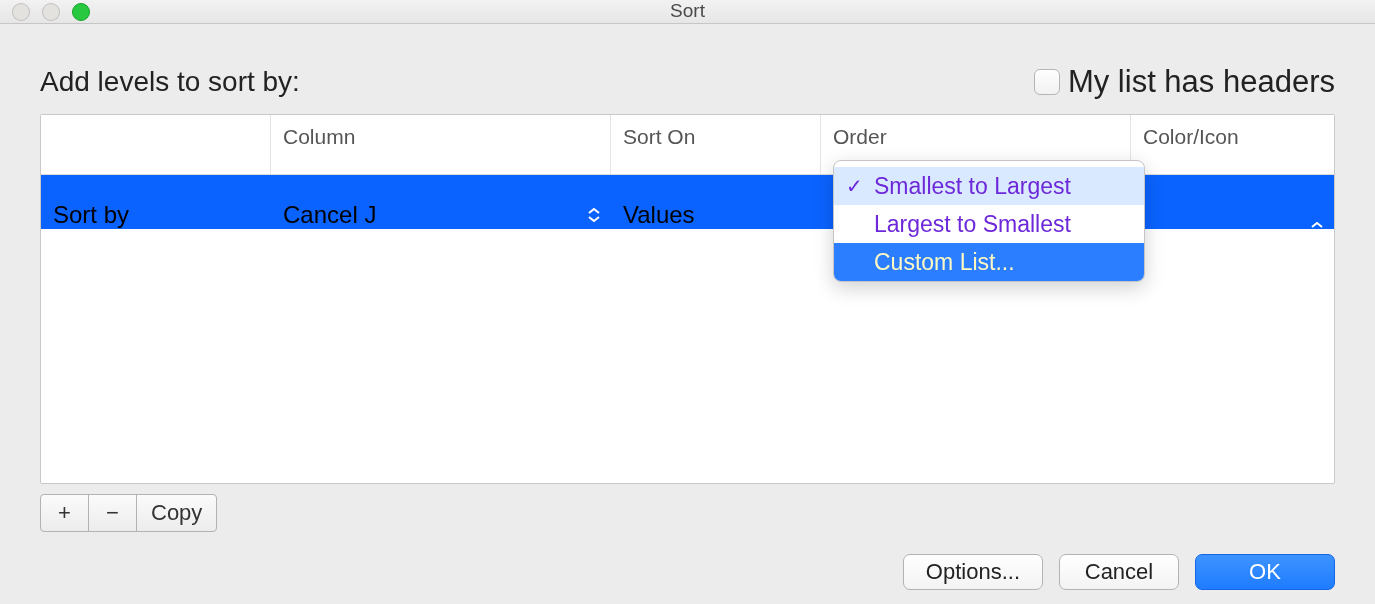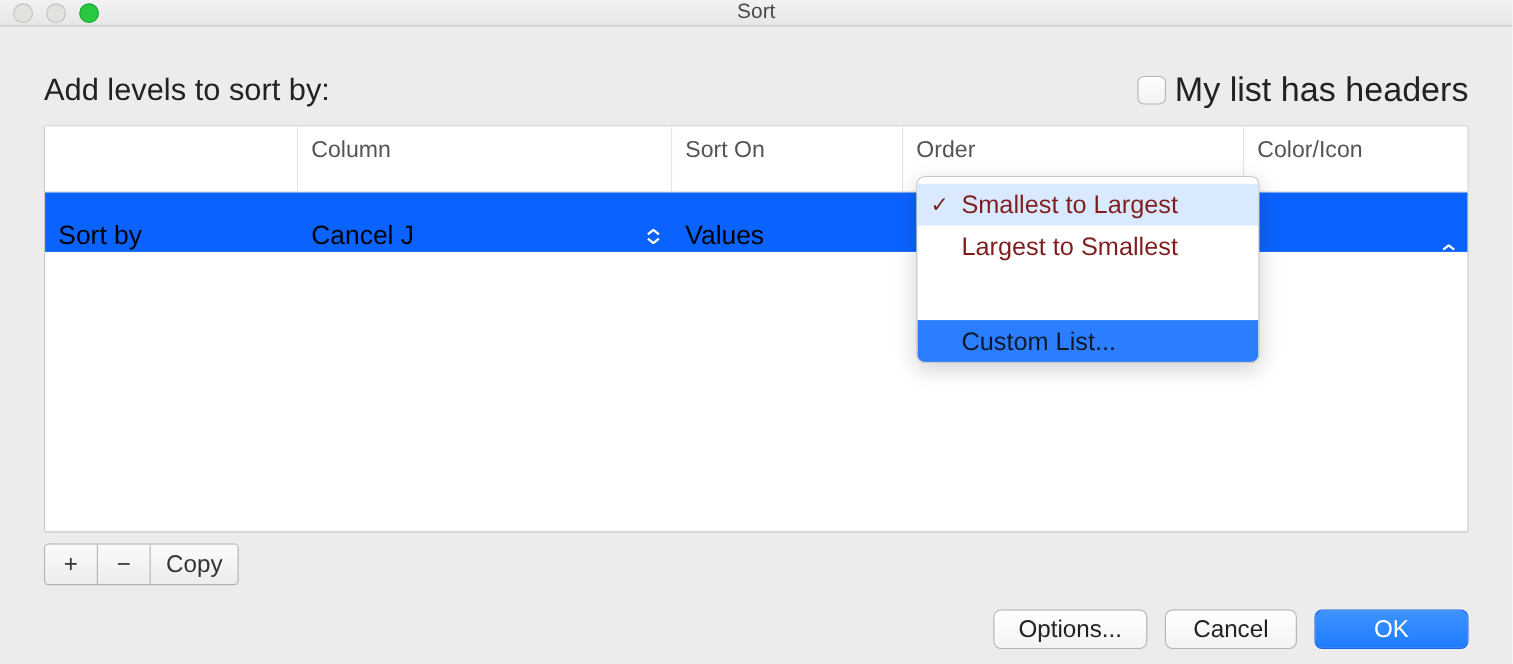--- a/index.html
+++ b/index.html
@@ -137,32 +137,31 @@
     z-index: 10;
     overflow: hidden;
   }
   .ddopt {
     height: 38px;
     display: flex;
     align-items: center;
     padding-left: 40px;
     position: relative;
     font-size: 23px;
-    color: #7f1d1d;
+    color: #6d28d9;
   }
   .ddopt.selected::before {
     content: "✓";
     position: absolute;
     left: 12px;
     font-size: 20px;
   }
   .ddopt.highlight {
     background: #2a7eff;
-    color: #0f172a;
-    margin-top: 48px;
+    color: #fef9c3;
   }
   .ddopt.bg-sel {
     background: #d9e9ff;
   }
 
   
   .lowbar {
     margin-top: 10px;
     display: flex;
   }

